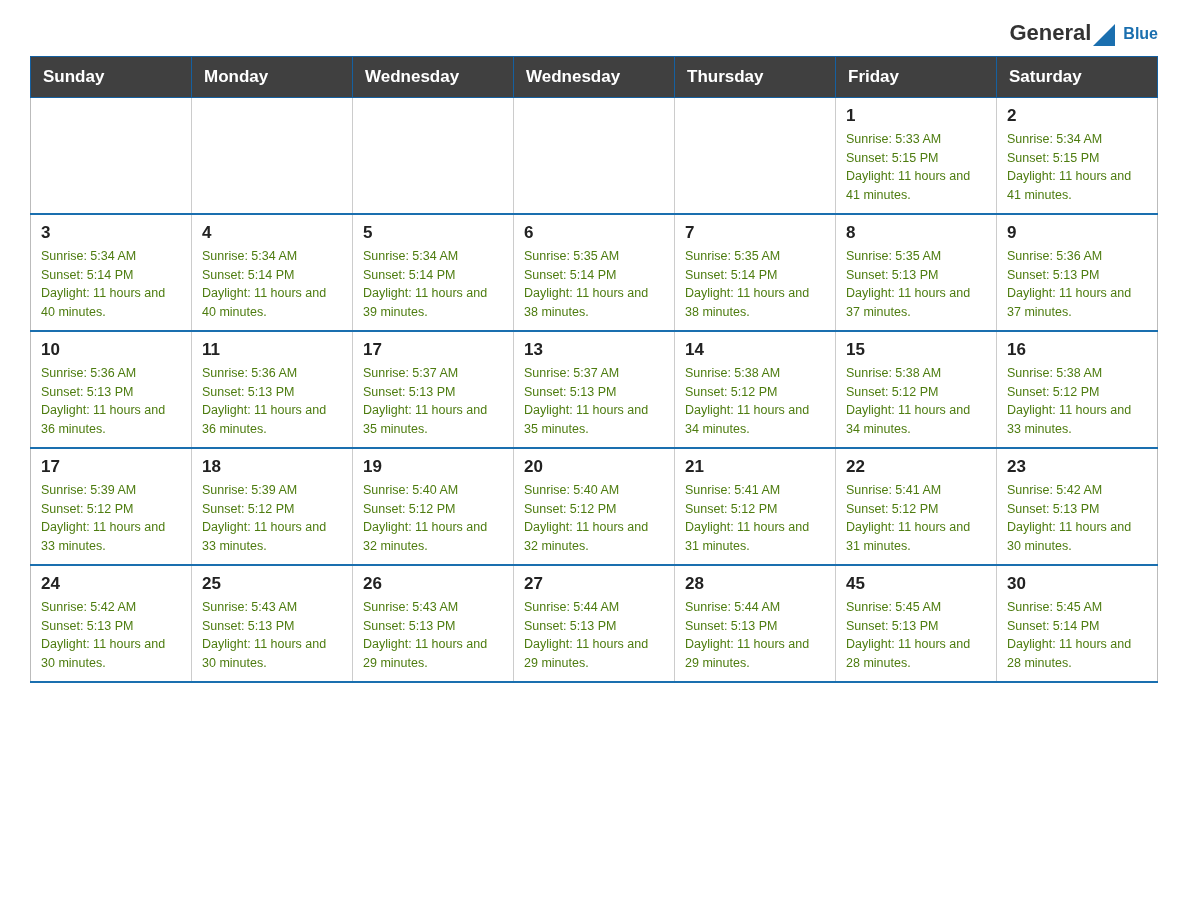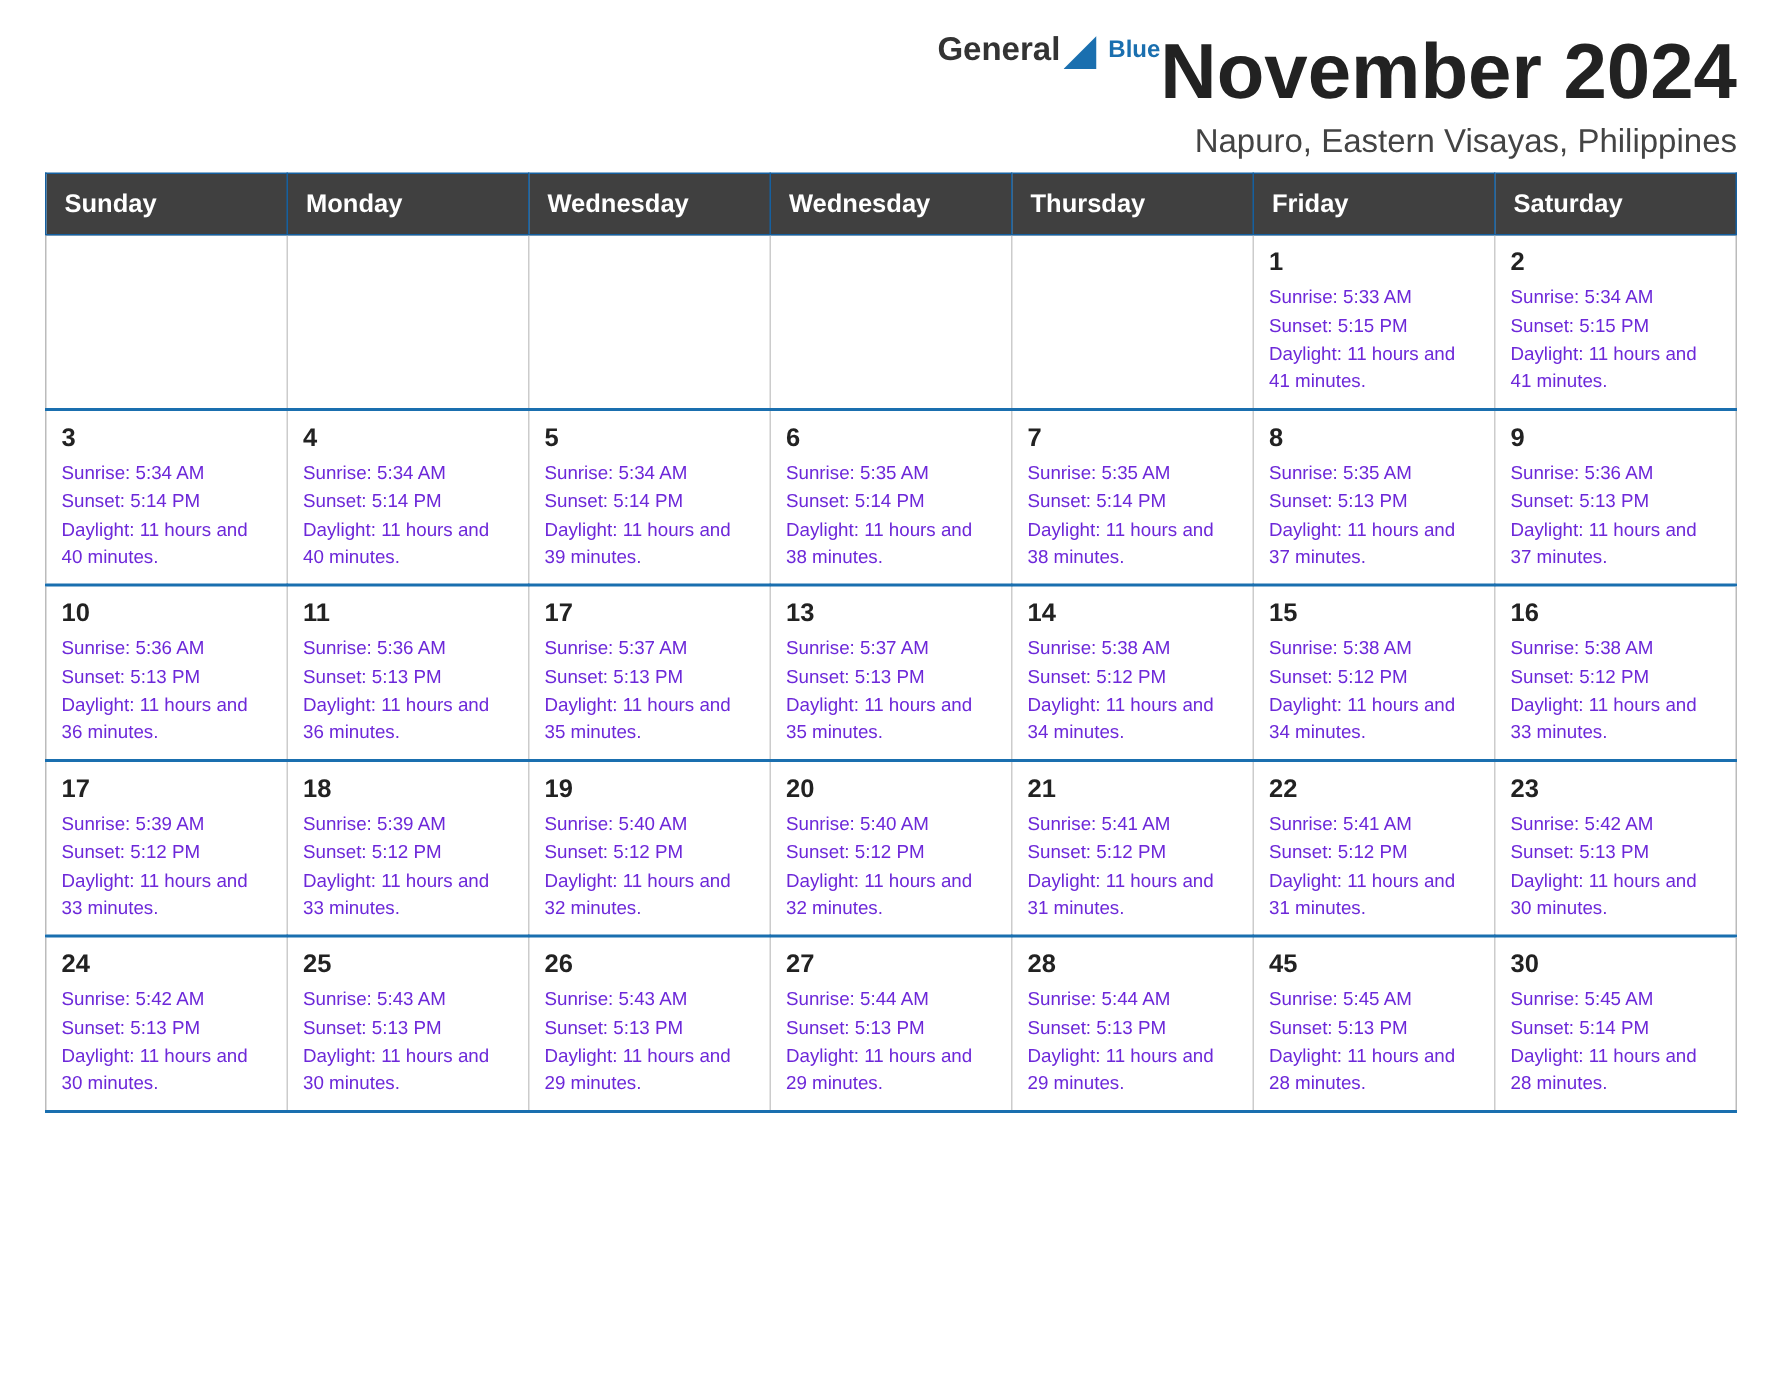--- a/index.html
+++ b/index.html
@@ -75,44 +75,40 @@
     }
     .day-number {
       font-size: 17px;
       font-weight: bold;
       color: #222;
       display: block;
       margin-bottom: 4px;
     }
     .day-info {
       font-size: 12.5px;
-      color: #6d28d9;
+      color: #4d7c0f;
       line-height: 1.5;
     }
     .empty-cell {
       background: #f9f9f9;
     }
   </style>
 </head>
 <body>
 
 <div class="header">
   <div class="logo">
     <span>
       <span style="font-size:22px;font-weight:bold;color:#333;">General</span><svg class="logo-icon" viewBox="0 0 22 22" xmlns="http://www.w3.org/2000/svg" style="display:inline-block;vertical-align:middle;margin-left:2px;margin-bottom:2px;">
           <polygon points="0,22 22,22 22,0" fill="#1a6faf"></polygon>
         </svg>
     </span>
     <br>
     <span style="font-size:16px;font-weight:bold;color:#1a6faf;margin-left:0;">Blue</span>
   </div>
-  <div class="title-block">
-    <div class="month-year">November 2024</div>
-    <div class="location">Napuro, Eastern Visayas, Philippines</div>
-  </div>
 </div>
 
 <table class="calendar">
   <thead>
     <tr>
     <th>Sunday</th>
         <th>Monday</th>
         <th>Wednesday</th>
         <th>Wednesday</th>
         <th>Thursday</th>

